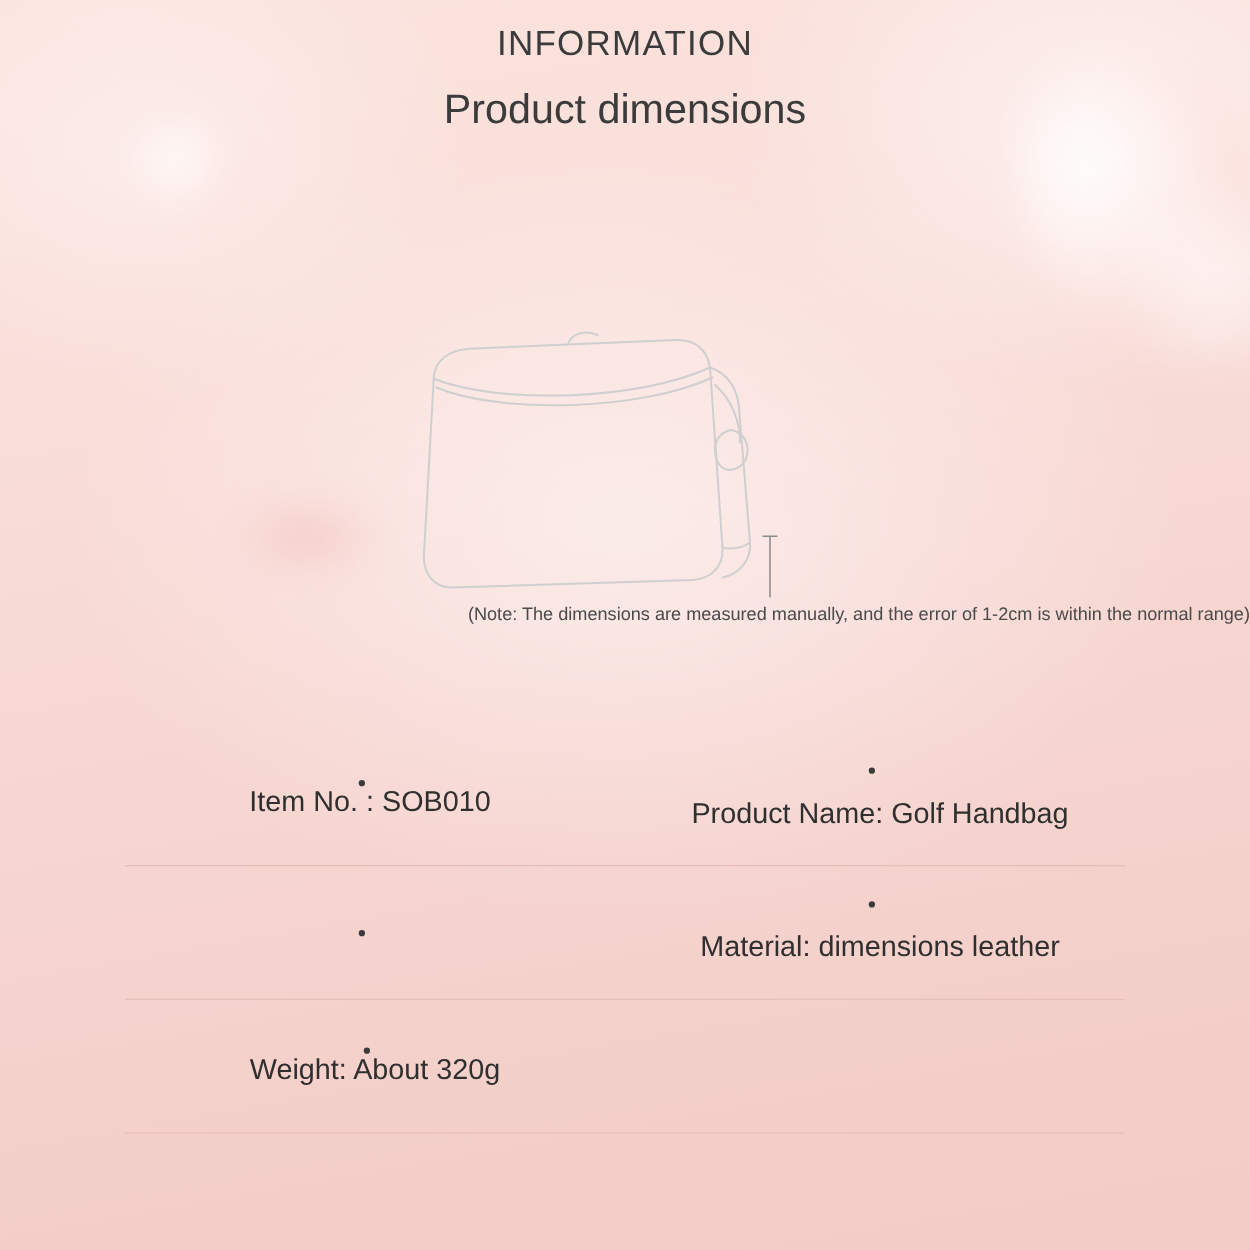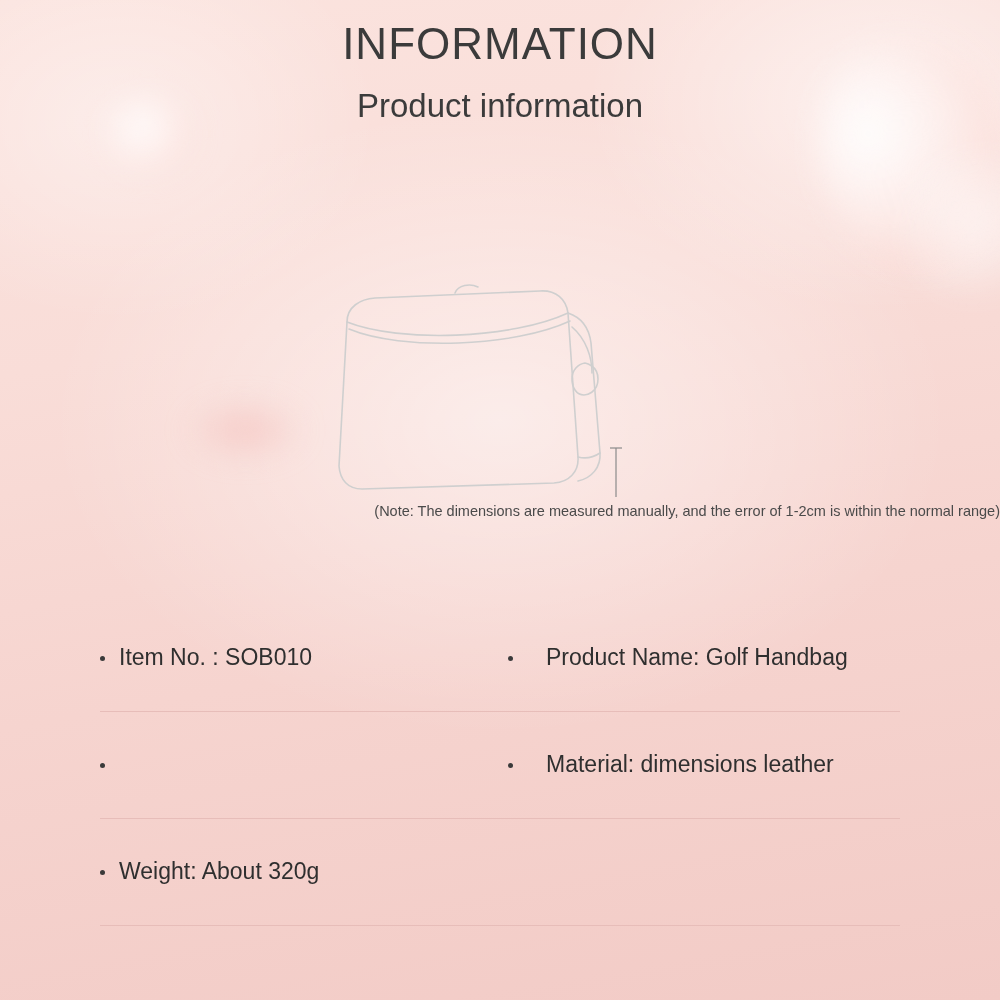--- a/index.html
+++ b/index.html
@@ -52,21 +52,21 @@
     width: 160px; height: 160px;
     background: radial-gradient(circle at 45% 45%, rgba(255,255,255,0.6), rgba(255,255,255,0) 70%);
   }
 
   .headings {
     position: relative;
     text-align: center;
     padding-top: 18px;
   }
   .title-main {
-    font-size: 44px;
+    font-size: 28px;
     color: #3b3b3b;
     letter-spacing: 1px;
     font-weight: 400;
     line-height: 1.2;
   }
   .title-sub {
     margin-top: 16px;
     font-size: 33px;
     color: #3b3b3b;
     font-weight: 400;
@@ -102,20 +102,21 @@
     border-bottom: 1px solid #e7bdb9;
     height: 106px;
     align-items: center;
   }
   .spec-cell {
     width: 50%;
     display: flex;
     align-items: center;
     font-size: 23px;
     color: #2f2f2f;
+    flex-direction: column;
   }
   .spec-cell.right {
     padding-left: 16px;
     gap: 19px;
   }
   .bullet {
     display: inline-block;
     width: 5px;
     height: 5px;
     border-radius: 50%;
@@ -131,21 +132,21 @@
 
 <div id="page">
 
   <div class="blob blob-a"></div>
   <div class="blob blob-b"></div>
   <div class="blob blob-c"></div>
   <div class="blob blob-d"></div>
 
   <div class="headings">
     <div class="title-main">INFORMATION</div>
-    <div class="title-sub">Product information</div>
+    <div class="title-sub">Product dimensions</div>
   </div>
 
   <div class="diagram-wrap">
     <svg class="diagram-svg" width="1000" height="330" viewBox="0 0 1000 330">
       <g fill="none" stroke="#cfcfcf" stroke-width="1.6" stroke-linejoin="round" stroke-linecap="round">
 
         <path d="M347 155 C347 140, 360 132, 375 131 L540 124 C556 123, 566 132, 568 146 L578 290 C579 305, 569 315, 554 316 L362 322 C348 322, 340 313, 339 299 Z"></path>
 
         <path d="M347 155 C400 176, 512 172, 568 146"></path>
         <path d="M349 162 C402 184, 514 180, 570 154"></path>

